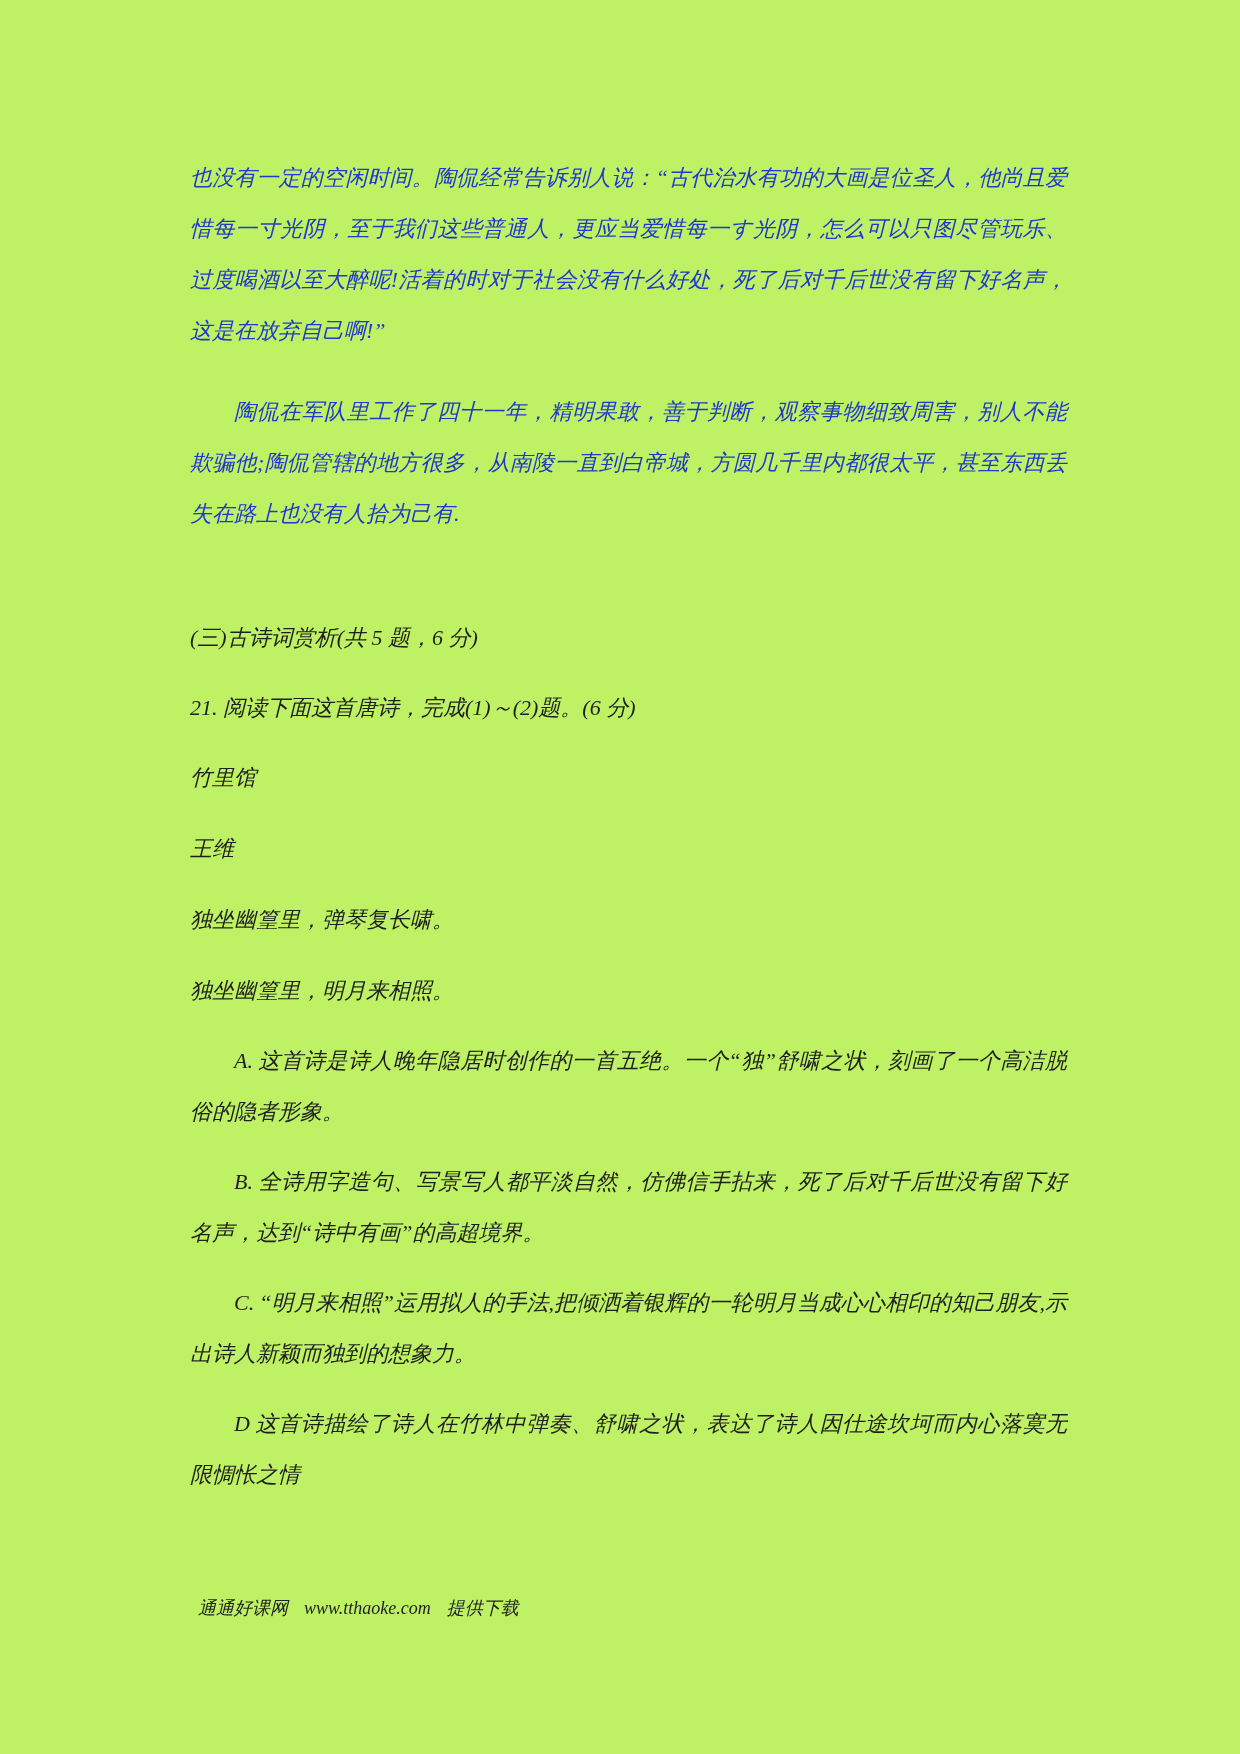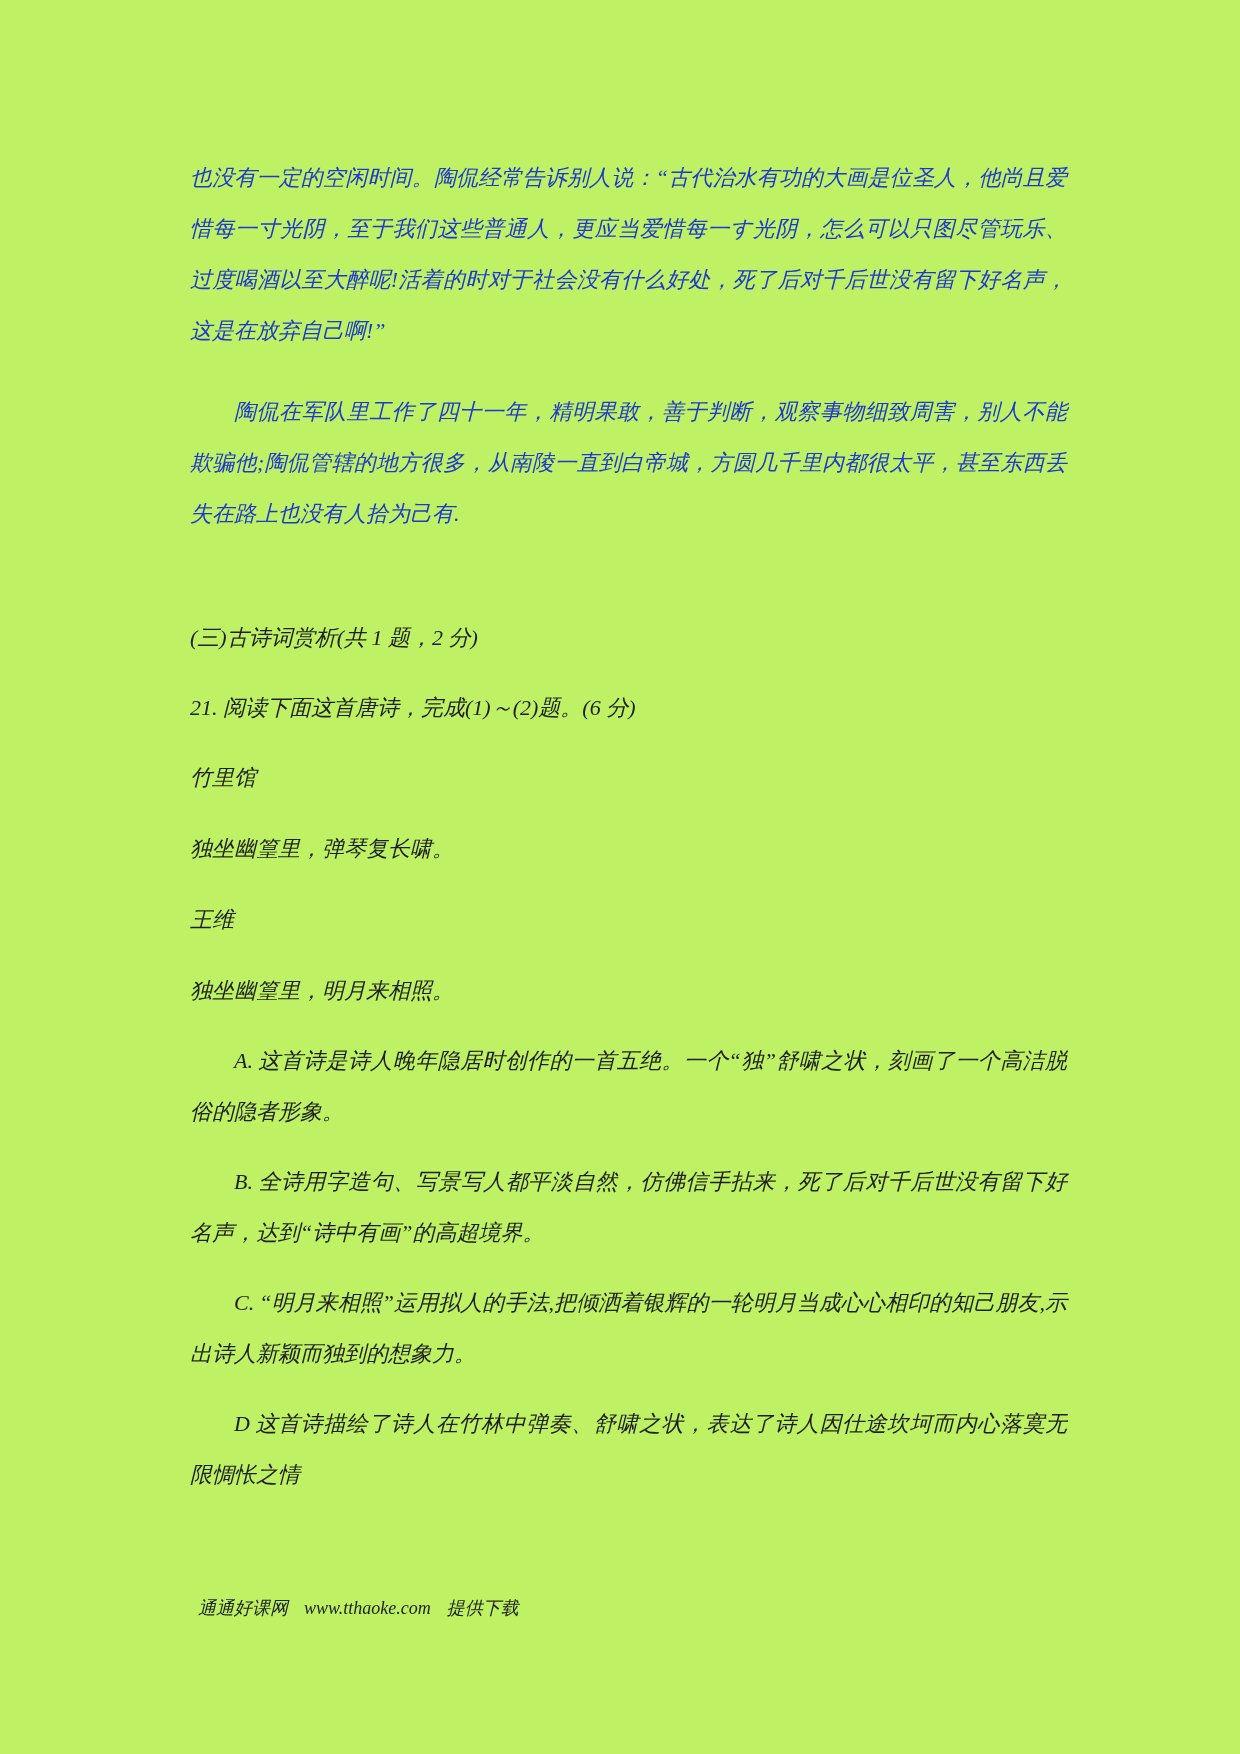--- a/index.html
+++ b/index.html
@@ -56,29 +56,29 @@
 </head>
 <body>
 
 <div class="page">
   <div class="content">
 
     <p class="blue para1">也没有一定的空闲时间。陶侃经常告诉别人说：“古代治水有功的大画是位圣人，他尚且爱惜每一寸光阴，至于我们这些普通人，更应当爱惜每一す光阴，怎么可以只图尽管玩乐、过度喝酒以至大醉呢!活着的时对于社会没有什么好处，死了后对千后世没有留下好名声，这是在放弃自己啊!”</p>
 
     <p class="blue para2 indent">陶侃在军队里工作了四十一年，精明果敢，善于判断，观察事物细致周害，别人不能欺骗他;陶侃管辖的地方很多，从南陵一直到白帝城，方圆几千里内都很太平，甚至东西丢失在路上也没有人拾为己有.</p>
 
-    <p class="heading">(三)古诗词赏析(共 1 题，2 分)</p>
+    <p class="heading">(三)古诗词赏析(共 5 题，6 分)</p>
 
     <p class="q21">21. 阅读下面这首唐诗，完成(1)～(2)题。(6 分)</p>
 
     <p class="center poem-title">竹里馆</p>
 
+    <p class="center poem-author">王维</p>
+
     <p class="center poem-line">独坐幽篁里，弹琴复长啸。</p>
-
-    <p class="center poem-author">王维</p>
 
     <p class="center poem-line">独坐幽篁里，明月来相照。</p>
 
 
     <p class="option"><span class="opt-label">A.</span><span>这首诗是诗人晚年隐居时创作的一首五绝。一个“独”舒啸之状，刻画了一个高洁脱俗的隐者形象。</span></p>
 
     <p class="option"><span class="opt-label">B.</span><span>全诗用字造句、写景写人都平淡自然，仿佛信手拈来，死了后对千后世没有留下好名声，达到“诗中有画”的高超境界。</span></p>
 
     <p class="option"><span class="opt-label">C.</span><span>“明月来相照”运用拟人的手法,把倾洒着银辉的一轮明月当成心心相印的知己朋友,示出诗人新颖而独到的想象力。</span></p>
 

